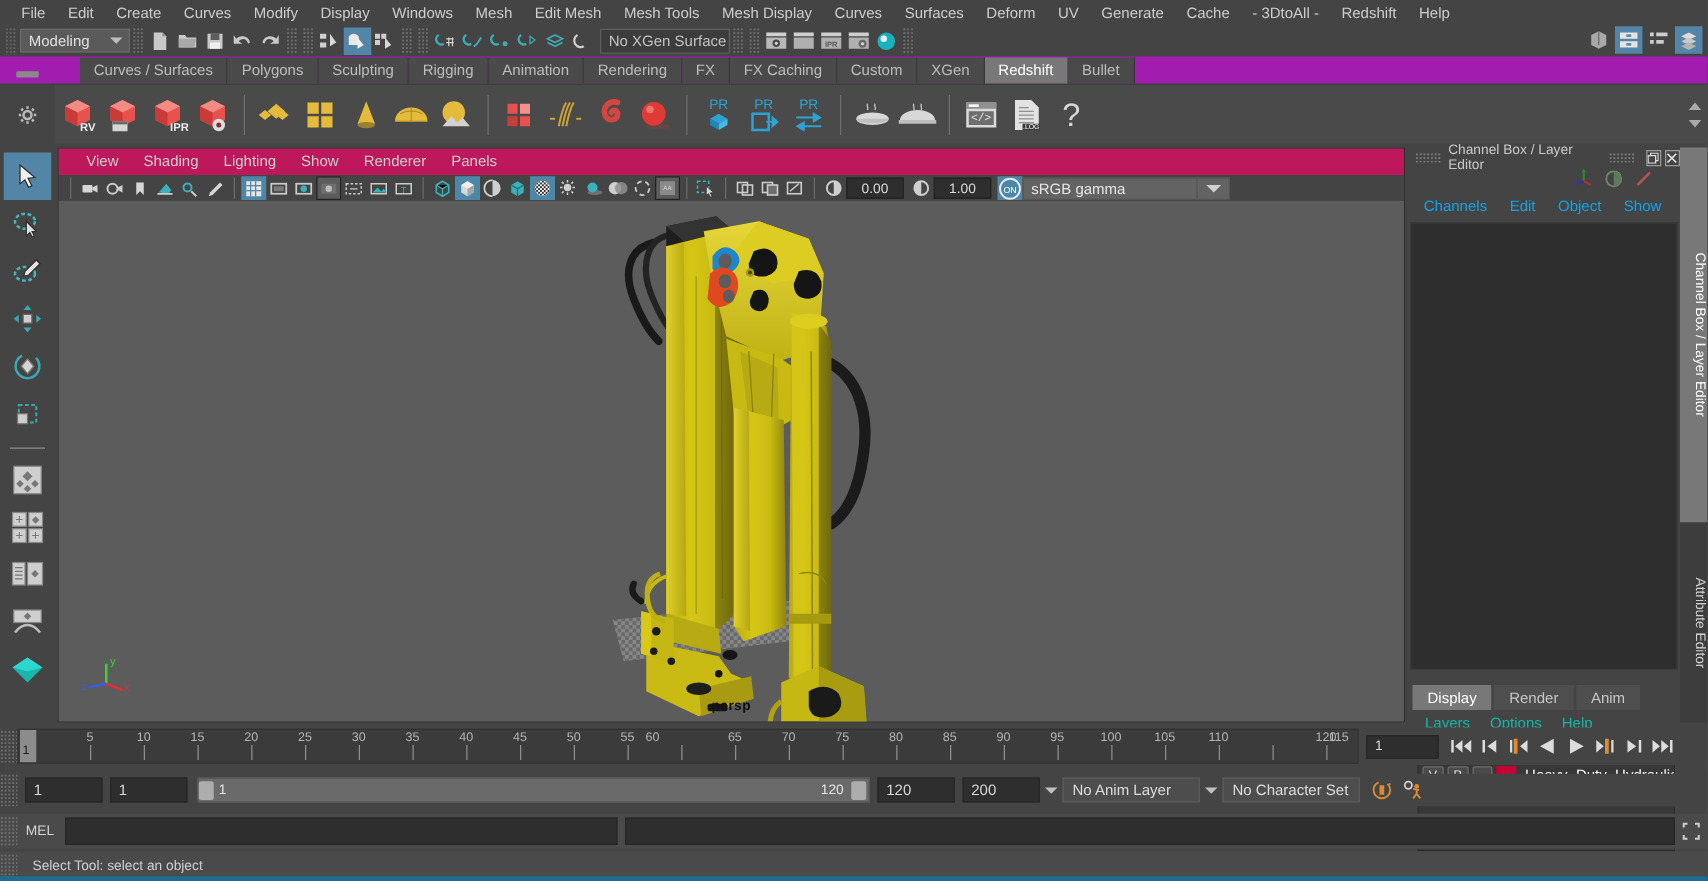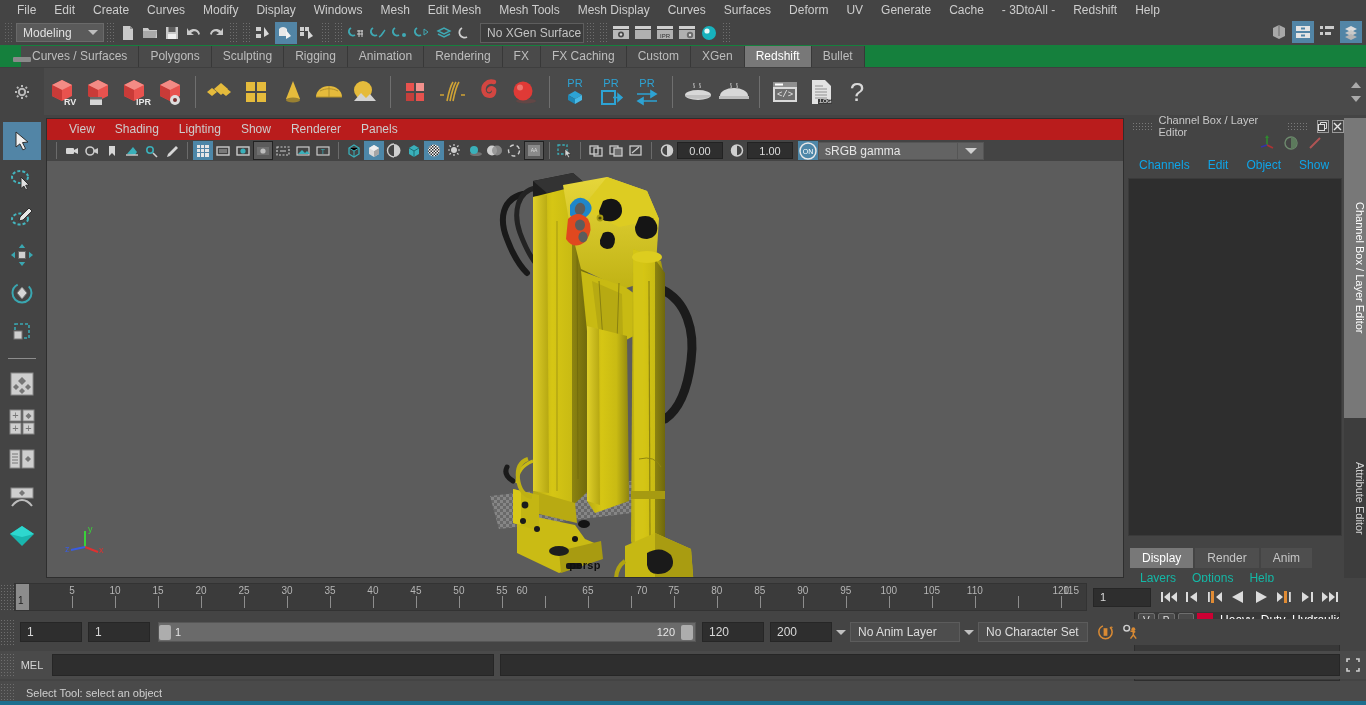--- a/index.html
+++ b/index.html
@@ -54,21 +54,21 @@
   .tbtn.on { background:#5285a6; }
   .tbtn svg { display:block; }
   .livesurface {
     width:104px; height:20px; background:#3c3c3c; border:1px solid #5e5e5e;
     color:#c3c3c3; font-size:12px; display:flex; align-items:center; padding-left:6px;
     margin-left:3px;
   }
   .right-icons { position:absolute; right:4px; top:1px; display:flex; gap:2px; }
 
   
-  .shelftabs { height:22px; background:#15803d; display:flex; align-items:flex-end; padding-left:21px; }
+  .shelftabs { height:22px; background:#a21caf; display:flex; align-items:flex-end; padding-left:64px; }
   .shelftab {
     padding:0 11px; height:21px; line-height:21px; font-size:12px; color:#bdbdbd;
     background:#4a4a4a; border-right:1px solid #383838;
   }
   .shelftab.active { background:#787878; color:#ffffff; }
   .shelfgrip {
     position:absolute; left:0; top:48px; width:44px; height:22px;
     display:flex; align-items:center; justify-content:center;
   }
   .shelfgrip .bar { width:18px; height:5px; background:#8a8a8a; border-radius:1px; }
@@ -99,21 +99,21 @@
   }
   .ltool { width:38px; height:38px; display:flex; align-items:center; justify-content:center; }
   .ltool.on { background:#5285a6; }
   .lt-div { width:28px; height:1px; background:#8d8d8d; margin:8px 0 6px 0; }
 
   
   .viewport {
     position:absolute; left:46px; top:0; width:1078px; height:460px;
     background:#5a5a5a; border:1px solid #2e2e2e;
   }
-  .vp-menubar { height:21px; background:#b91c1c; display:flex; align-items:flex-start; padding-left:12px; }
+  .vp-menubar { height:21px; background:#be185d; display:flex; align-items:flex-start; padding-left:12px; }
   .vp-menubar .mi { padding:0 10px; font-size:12px; color:#cdcdcd; line-height:21px; }
   .vp-toolbar { height:21px; background:#444; display:flex; align-items:center; padding-left:4px; }
   .vp-canvas { position:absolute; left:0; top:42px; right:0; bottom:0; background:#5c5c5c; overflow:hidden; }
   .vpbtn { width:20px; height:19px; display:flex; align-items:center; justify-content:center; }
   .vpbtn.on { background:#4d87a8; }
   .vpbtn.framed { border:1px solid #222; background:#5b5b5b; }
   .vp-num {
     width:46px; height:17px; background:#2e2e2e; border:1px solid #222; color:#dcdcdc;
     font-size:11px; display:flex; align-items:center; justify-content:center;
   }
@@ -1229,21 +1229,21 @@
           <div class="ts-lab" style="left: 400.926px;">45</div>
           <div class="ts-tick" style="left: 443.918px;"></div>
           <div class="ts-lab" style="left: 443.918px;">50</div>
           <div class="ts-tick" style="left: 486.91px;"></div>
           <div class="ts-lab" style="left: 486.91px;">55</div>
           <div class="ts-tick" style="left: 529.902px;"></div>
           <div class="ts-lab" style="left: 507px;">60</div>
           <div class="ts-tick" style="left: 572.893px;"></div>
           <div class="ts-lab" style="left: 572.893px;">65</div>
           <div class="ts-tick" style="left: 615.885px;"></div>
-          <div class="ts-lab" style="left: 615.885px; margin-left: 11px;">70</div>
+          <div class="ts-lab" style="left: 615.885px;">70</div>
           <div class="ts-tick" style="left: 658.877px;"></div>
           <div class="ts-lab" style="left: 658.877px;">75</div>
           <div class="ts-tick" style="left: 701.869px;"></div>
           <div class="ts-lab" style="left: 701.869px;">80</div>
           <div class="ts-tick" style="left: 744.861px;"></div>
           <div class="ts-lab" style="left: 744.861px;">85</div>
           <div class="ts-tick" style="left: 787.852px;"></div>
           <div class="ts-lab" style="left: 787.852px;">90</div>
           <div class="ts-tick" style="left: 830.844px;"></div>
           <div class="ts-lab" style="left: 830.844px;">95</div>

